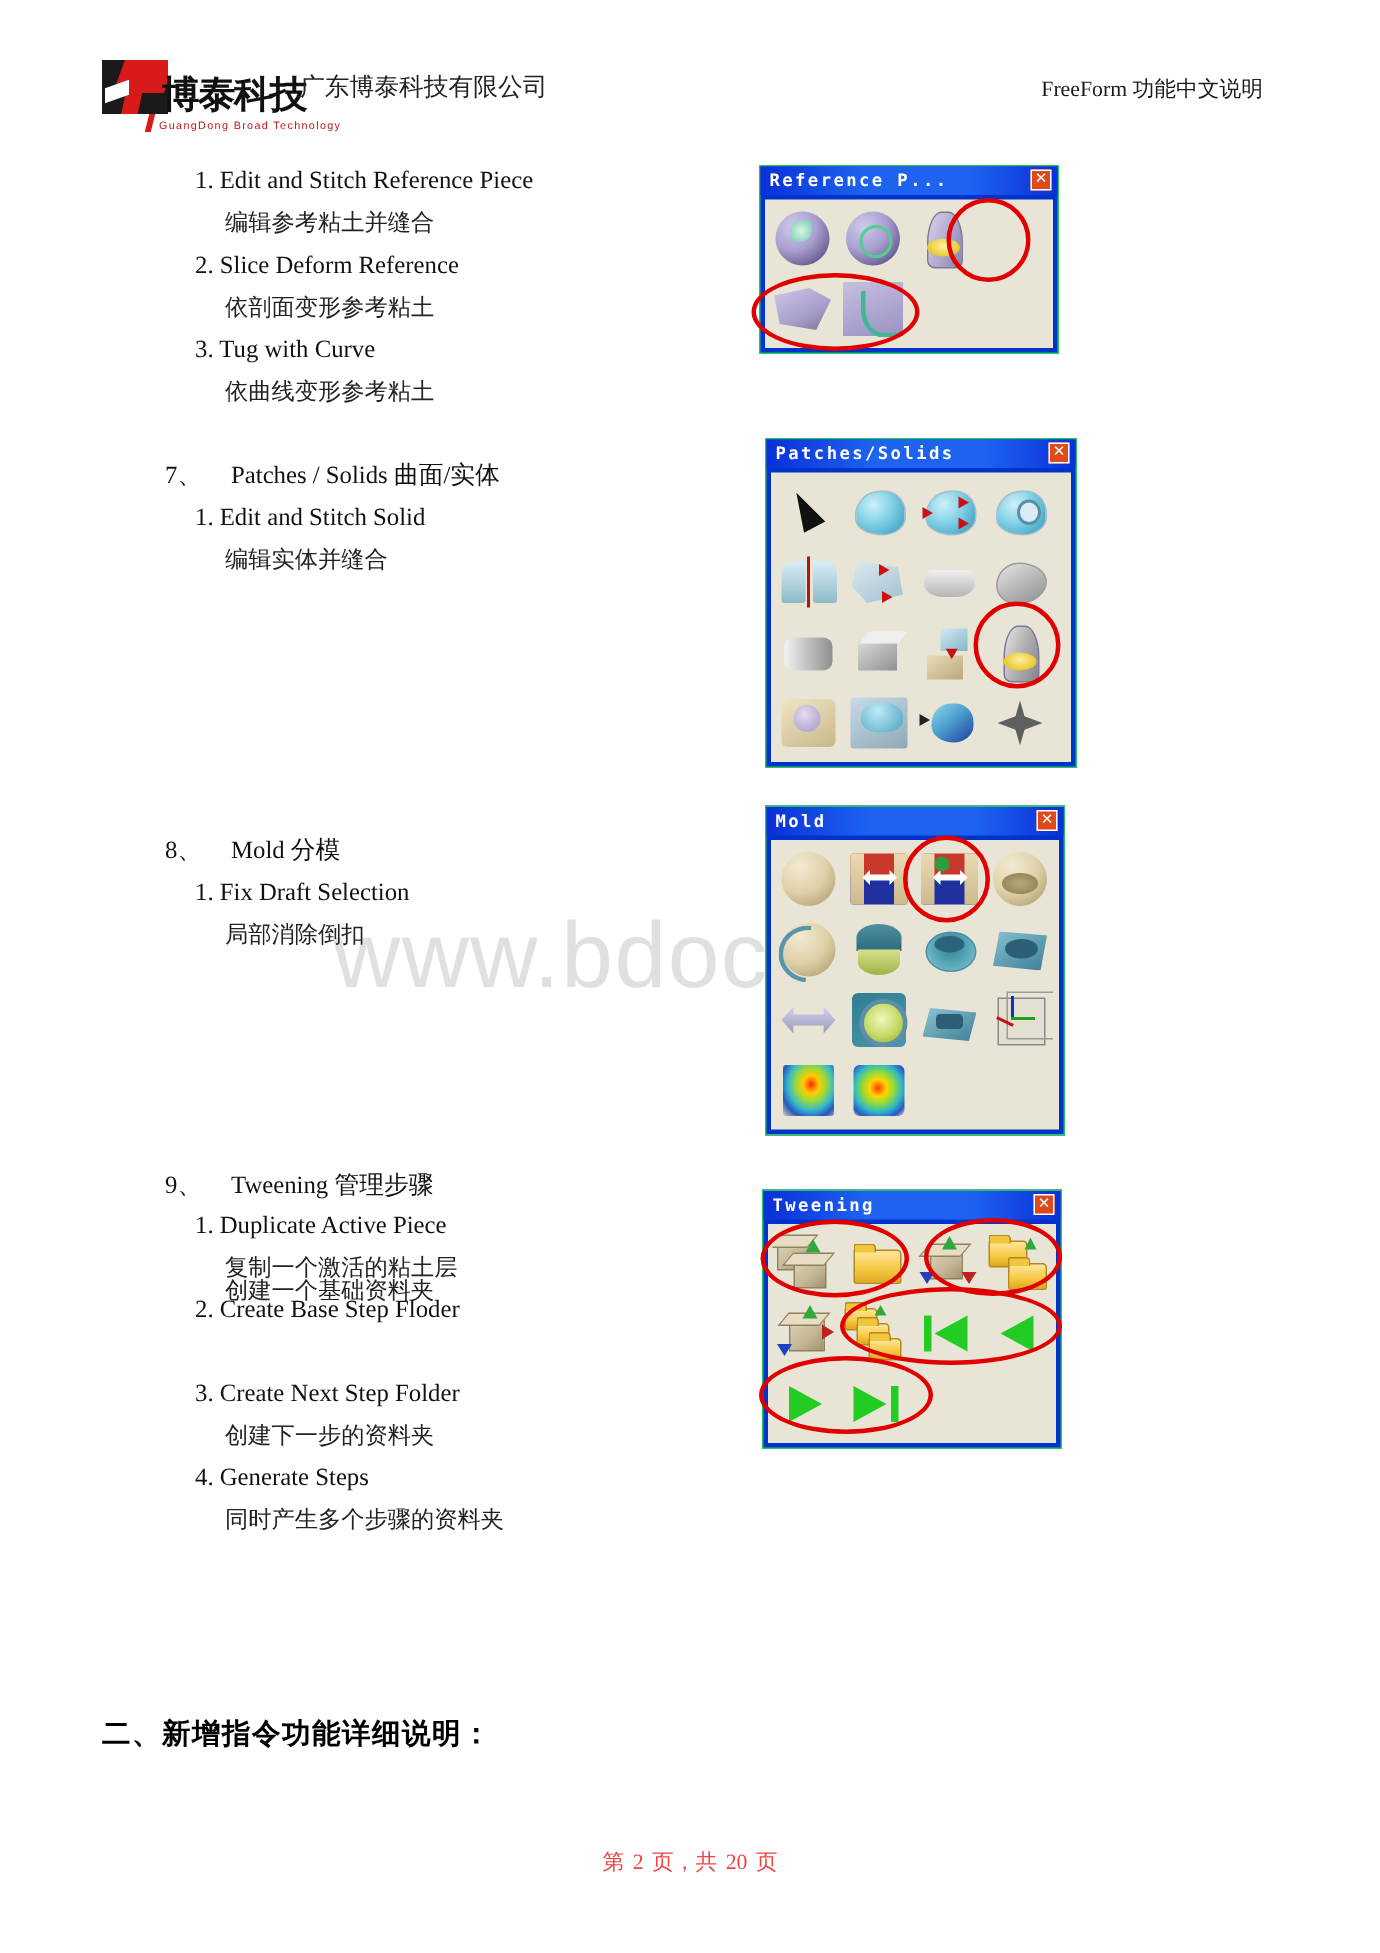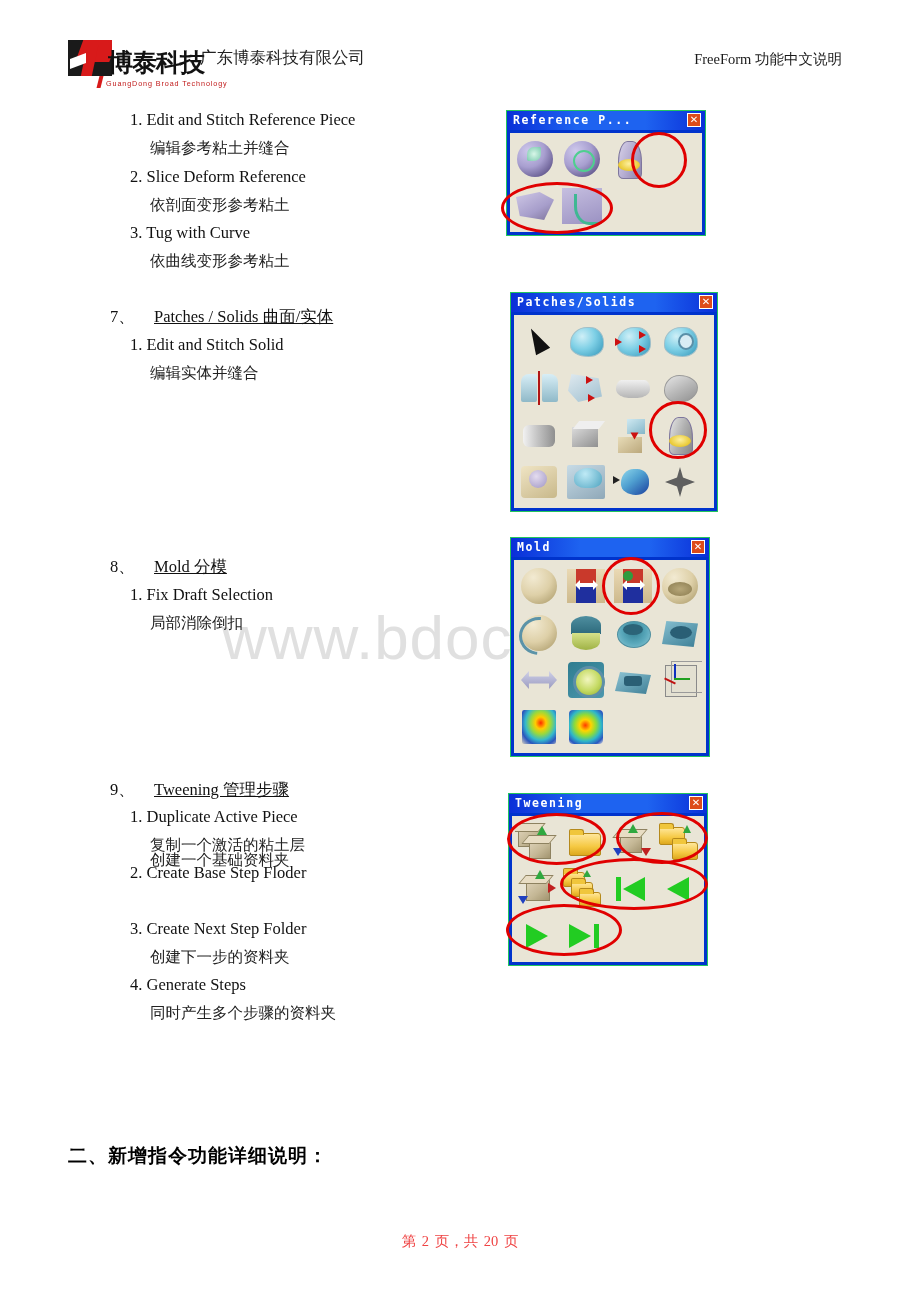--- a/index.html
+++ b/index.html
@@ -113,21 +113,20 @@
 
   
   .text-col { position: absolute; left: 0; top: 0; z-index: 2; }
 
   .sec-head {
     position: absolute;
     font-family: "Liberation Serif", serif;
     font-size: 16.5px;
     color: #111111;
     white-space: nowrap;
-    text-decoration: underline;
   }
   .sec-num {
     display: inline-block;
     width: 44px;
   }
   .item-en {
     position: absolute;
     font-family: "Liberation Serif", serif;
     font-size: 16.5px;
     color: #111111;

